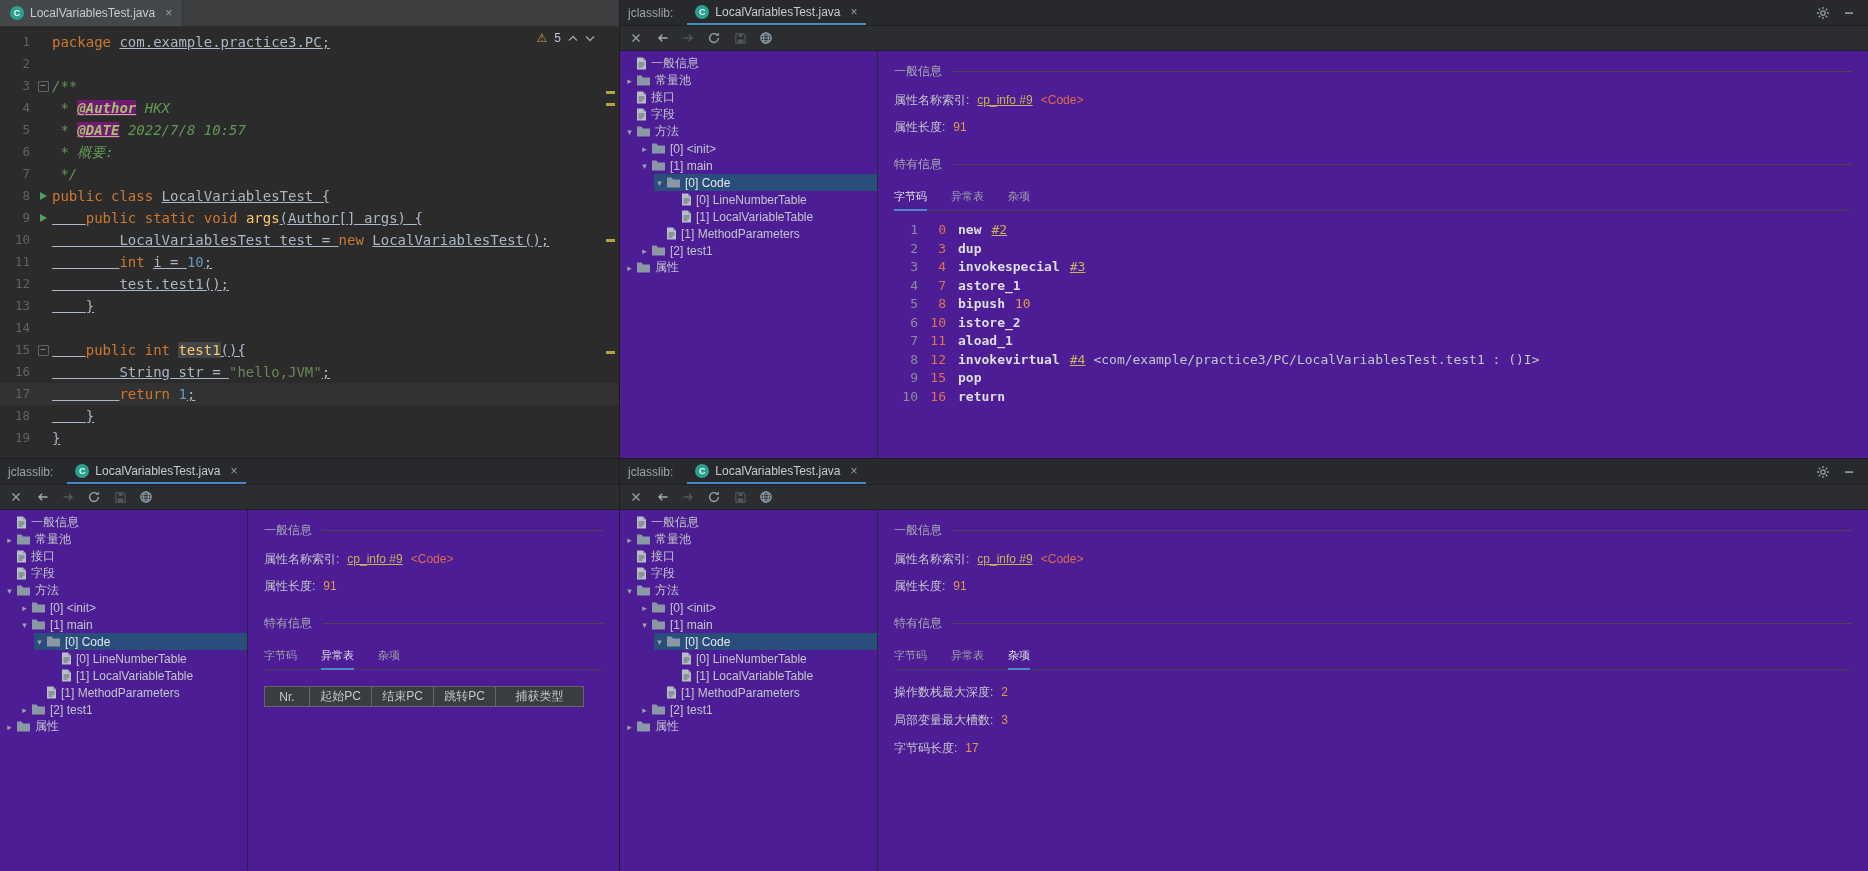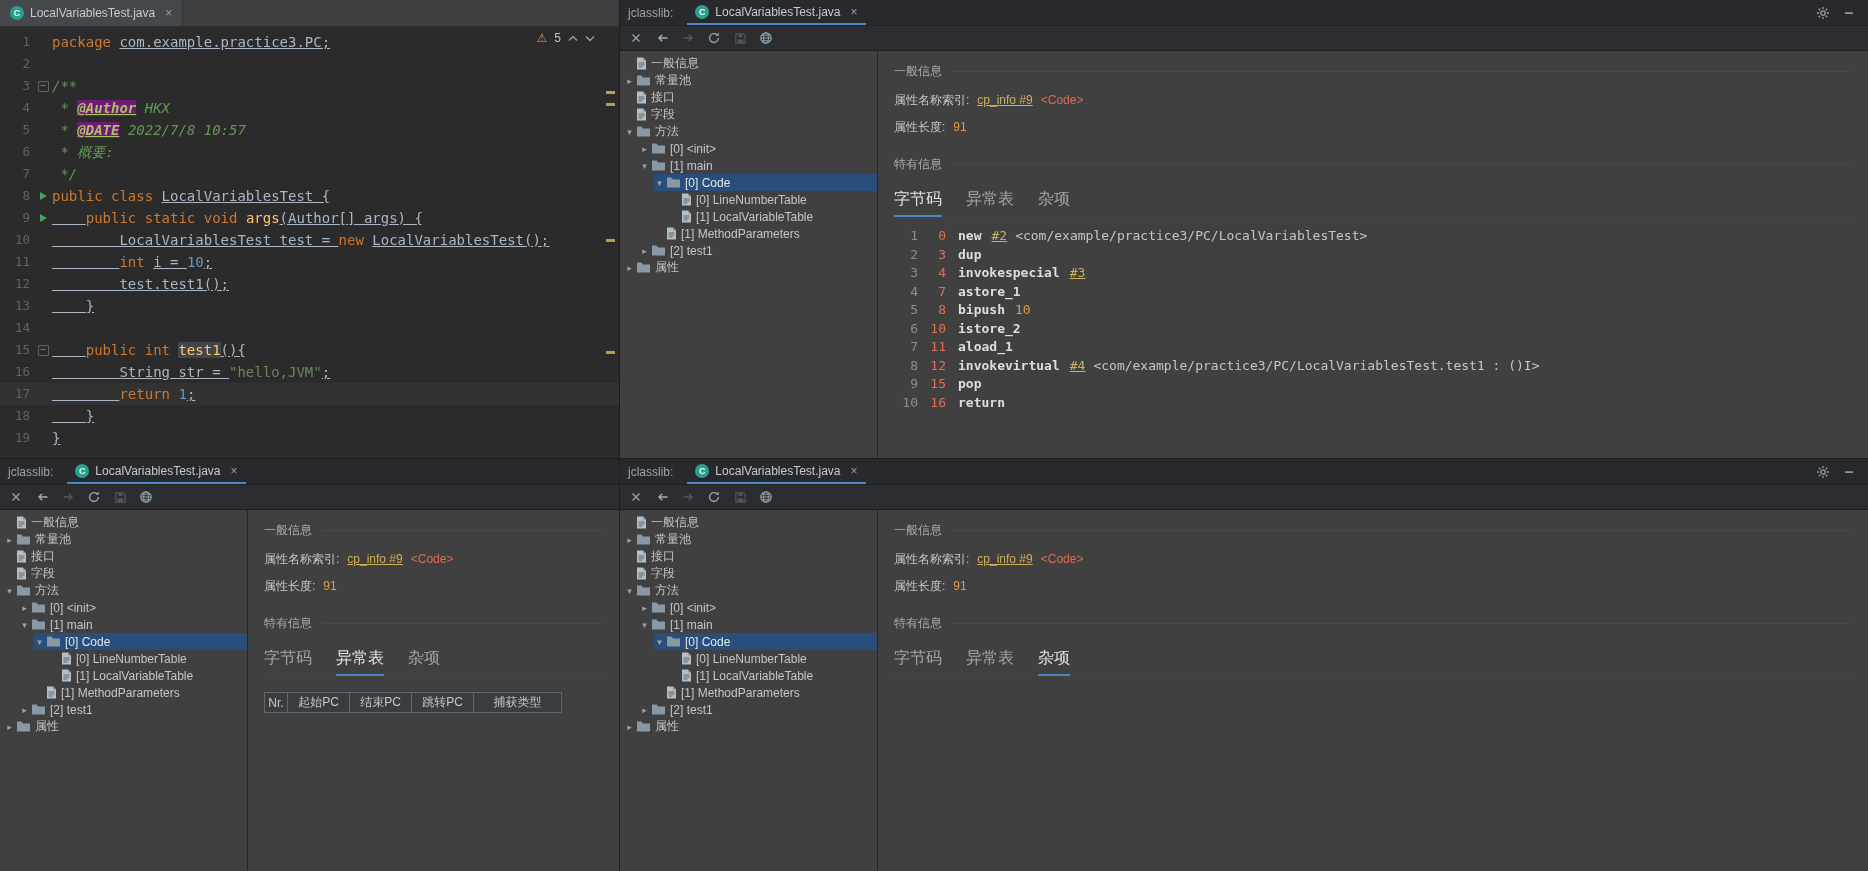--- a/index.html
+++ b/index.html
@@ -30,21 +30,21 @@
   .kw{color:#cc7832;} .pl{color:#a9b7c6;text-decoration:underline;} .str{color:#6a8759;} .num{color:#6897bb;}
   .doc{color:#629755;font-style:italic;}
   .doctag{color:#a8bf6b;font-style:italic;font-weight:bold;text-decoration:underline;background:#701a75;}
   .fn{color:#ffc66d;} .fnhl{color:#ffc66d;background:#42464a;}
   .ewidget{position:absolute;top:4px;right:24px;display:flex;align-items:center;gap:7px;
            font-family:"Liberation Sans",sans-serif;font-size:12px;color:#c0c4c8;}
   .warn-tri{color:#d9a343;font-size:12px;}
   .smark{position:absolute;right:4px;width:9px;height:3px;background:#b8a244;}
 
   
-  .panel{background:#404040;}
+  .panel{background:#4c1d95;}
   .panel-tr{left:620px;top:0;width:1248px;height:459px;border-bottom:1px solid #1c1e20;}
   .panel-bl{left:0;top:459px;width:620px;height:412px;border-right:1px solid #1c1e20;}
   .panel-br{left:620px;top:459px;width:1248px;height:412px;}
   .p-header{height:25px;display:flex;align-items:stretch;background:#27292c;padding-left:8px;
             border-bottom:1px solid #1f2123;}
   .p-label{color:#9fa3a7;align-self:center;flex:none;}
   .p-tab{display:flex;align-items:center;gap:6px;margin-left:14px;padding:0 8px;color:#c8cbce;
          border-bottom:2px solid #4a88c7;box-sizing:border-box;flex:none;}
   .p-hactions{margin-left:auto;display:flex;align-items:center;gap:12px;padding-right:12px;}
   .hbtn{display:flex;align-items:center;justify-content:center;}
@@ -63,35 +63,35 @@
   .detail{flex:1;padding:12px 16px;box-sizing:border-box;font-size:12px;overflow:hidden;}
   .sect{display:flex;align-items:center;gap:10px;color:#a8adb2;margin-bottom:12px;}
   .sect .rule{flex:1;height:1px;background:#47494c;}
   .sect.mt{margin-top:20px;}
   .irow{margin:10px 0;color:#c3c7cb;}
   .irow .lbl{margin-right:8px;}
   .link{color:#ccb158;text-decoration:underline;}
   .redv{color:#de6b52;margin-left:8px;}
   .orangev{color:#e3984a;}
   .dtabs{display:flex;gap:24px;margin-top:16px;border-bottom:1px solid #404345;}
-  .dtab{padding-bottom:5px;color:#9fa4a8;font-size:16px;}
+  .dtab{padding-bottom:5px;color:#9fa4a8;font-size:11px;}
   .dtab.active{color:#e0e2e4;border-bottom:2px solid #4a88c7;margin-bottom:-1px;}
   .bytecode{margin-top:10px;font-family:"DejaVu Sans Mono",monospace;font-size:13px;line-height:18.5px;}
   .brow{display:flex;white-space:pre;}
   .bnr{width:24px;text-align:right;color:#8a8f93;flex:none;}
   .boff{width:28px;text-align:right;color:#e0714f;flex:none;}
   .bmn{font-weight:bold;color:#dcdfe1;margin-left:12px;}
   .bopr{color:#e3984a;margin-left:10px;}
   .blink{color:#ccb158;text-decoration:underline;margin-left:10px;}
   .bcmt{color:#c3c7ca;margin-left:8px;}
   .exctable{margin-top:16px;display:flex;}
   .exc-cell{border:1px solid #63676a;border-left-width:0;background:#3a3d3f;color:#c6c9cb;font-size:12px;
             height:21px;display:flex;align-items:center;justify-content:center;box-sizing:border-box;}
   .exc-cell:first-child{border-left-width:1px;}
-  .exc-cell:nth-child(1){width:24px;} .exc-cell:nth-child(2){width:62px;}
+  .exc-cell:nth-child(1){width:46px;} .exc-cell:nth-child(2){width:62px;}
   .exc-cell:nth-child(3){width:62px;} .exc-cell:nth-child(4){width:62px;}
   .exc-cell:nth-child(5){width:88px;}
   .miscrows{margin-top:14px;}
   .mrow{margin:11px 0;color:#c3c7cb;}
   .mrow .orangev{margin-left:8px;}
 </style>
 </head>
 <body>
 
 <div class="app">
@@ -448,21 +448,21 @@
         <div class="sect mt">
             <span>特有信息</span>
             <span class="rule"></span>
           </div>
         <div class="dtabs">
           <span class="dtab active">字节码</span>
           <span class="dtab">异常表</span>
           <span class="dtab">杂项</span>
         </div>
         <div class="bytecode">
-            <div class="brow"><span class="bnr">1</span><span class="boff">0</span><span class="bmn">new</span><span class="blink">#2</span><span class="bcmt">&lt;com/example/practice3/PC/LocalVariablesTest&gt;</span></div>
+            <div class="brow"><span class="bnr">1</span><span class="boff">0</span><span class="bmn">new</span><span class="blink">#2</span></div>
             <div class="brow"><span class="bnr">2</span><span class="boff">3</span><span class="bmn">dup</span></div>
             <div class="brow"><span class="bnr">3</span><span class="boff">4</span><span class="bmn">invokespecial</span><span class="blink">#3</span></div>
             <div class="brow"><span class="bnr">4</span><span class="boff">7</span><span class="bmn">astore_1</span></div>
             <div class="brow"><span class="bnr">5</span><span class="boff">8</span><span class="bmn">bipush</span><span class="bopr">10</span></div>
             <div class="brow"><span class="bnr">6</span><span class="boff">10</span><span class="bmn">istore_2</span></div>
             <div class="brow"><span class="bnr">7</span><span class="boff">11</span><span class="bmn">aload_1</span></div>
             <div class="brow"><span class="bnr">8</span><span class="boff">12</span><span class="bmn">invokevirtual</span><span class="blink">#4</span><span class="bcmt">&lt;com/example/practice3/PC/LocalVariablesTest.test1 : ()I&gt;</span></div>
             <div class="brow"><span class="bnr">9</span><span class="boff">15</span><span class="bmn">pop</span></div>
             <div class="brow"><span class="bnr">10</span><span class="boff">16</span><span class="bmn">return</span></div>
           </div>
@@ -898,17 +898,22 @@
         <div class="irow"><span class="lbl">属性长度:</span><span class="orangev">91</span></div>
         <div class="sect mt">
             <span>特有信息</span>
             <span class="rule"></span>
           </div>
         <div class="dtabs">
           <span class="dtab">字节码</span>
           <span class="dtab">异常表</span>
           <span class="dtab active">杂项</span>
         </div>
+        <div class="miscrows">
+            <div class="mrow"><span class="lbl">操作数栈最大深度:</span><span class="orangev">2</span></div>
+            <div class="mrow"><span class="lbl">局部变量最大槽数:</span><span class="orangev">3</span></div>
+            <div class="mrow"><span class="lbl">字节码长度:</span><span class="orangev">17</span></div>
+          </div>
       </div>
     </div>
   </div>
 
 </div>
 
 </body></html>

